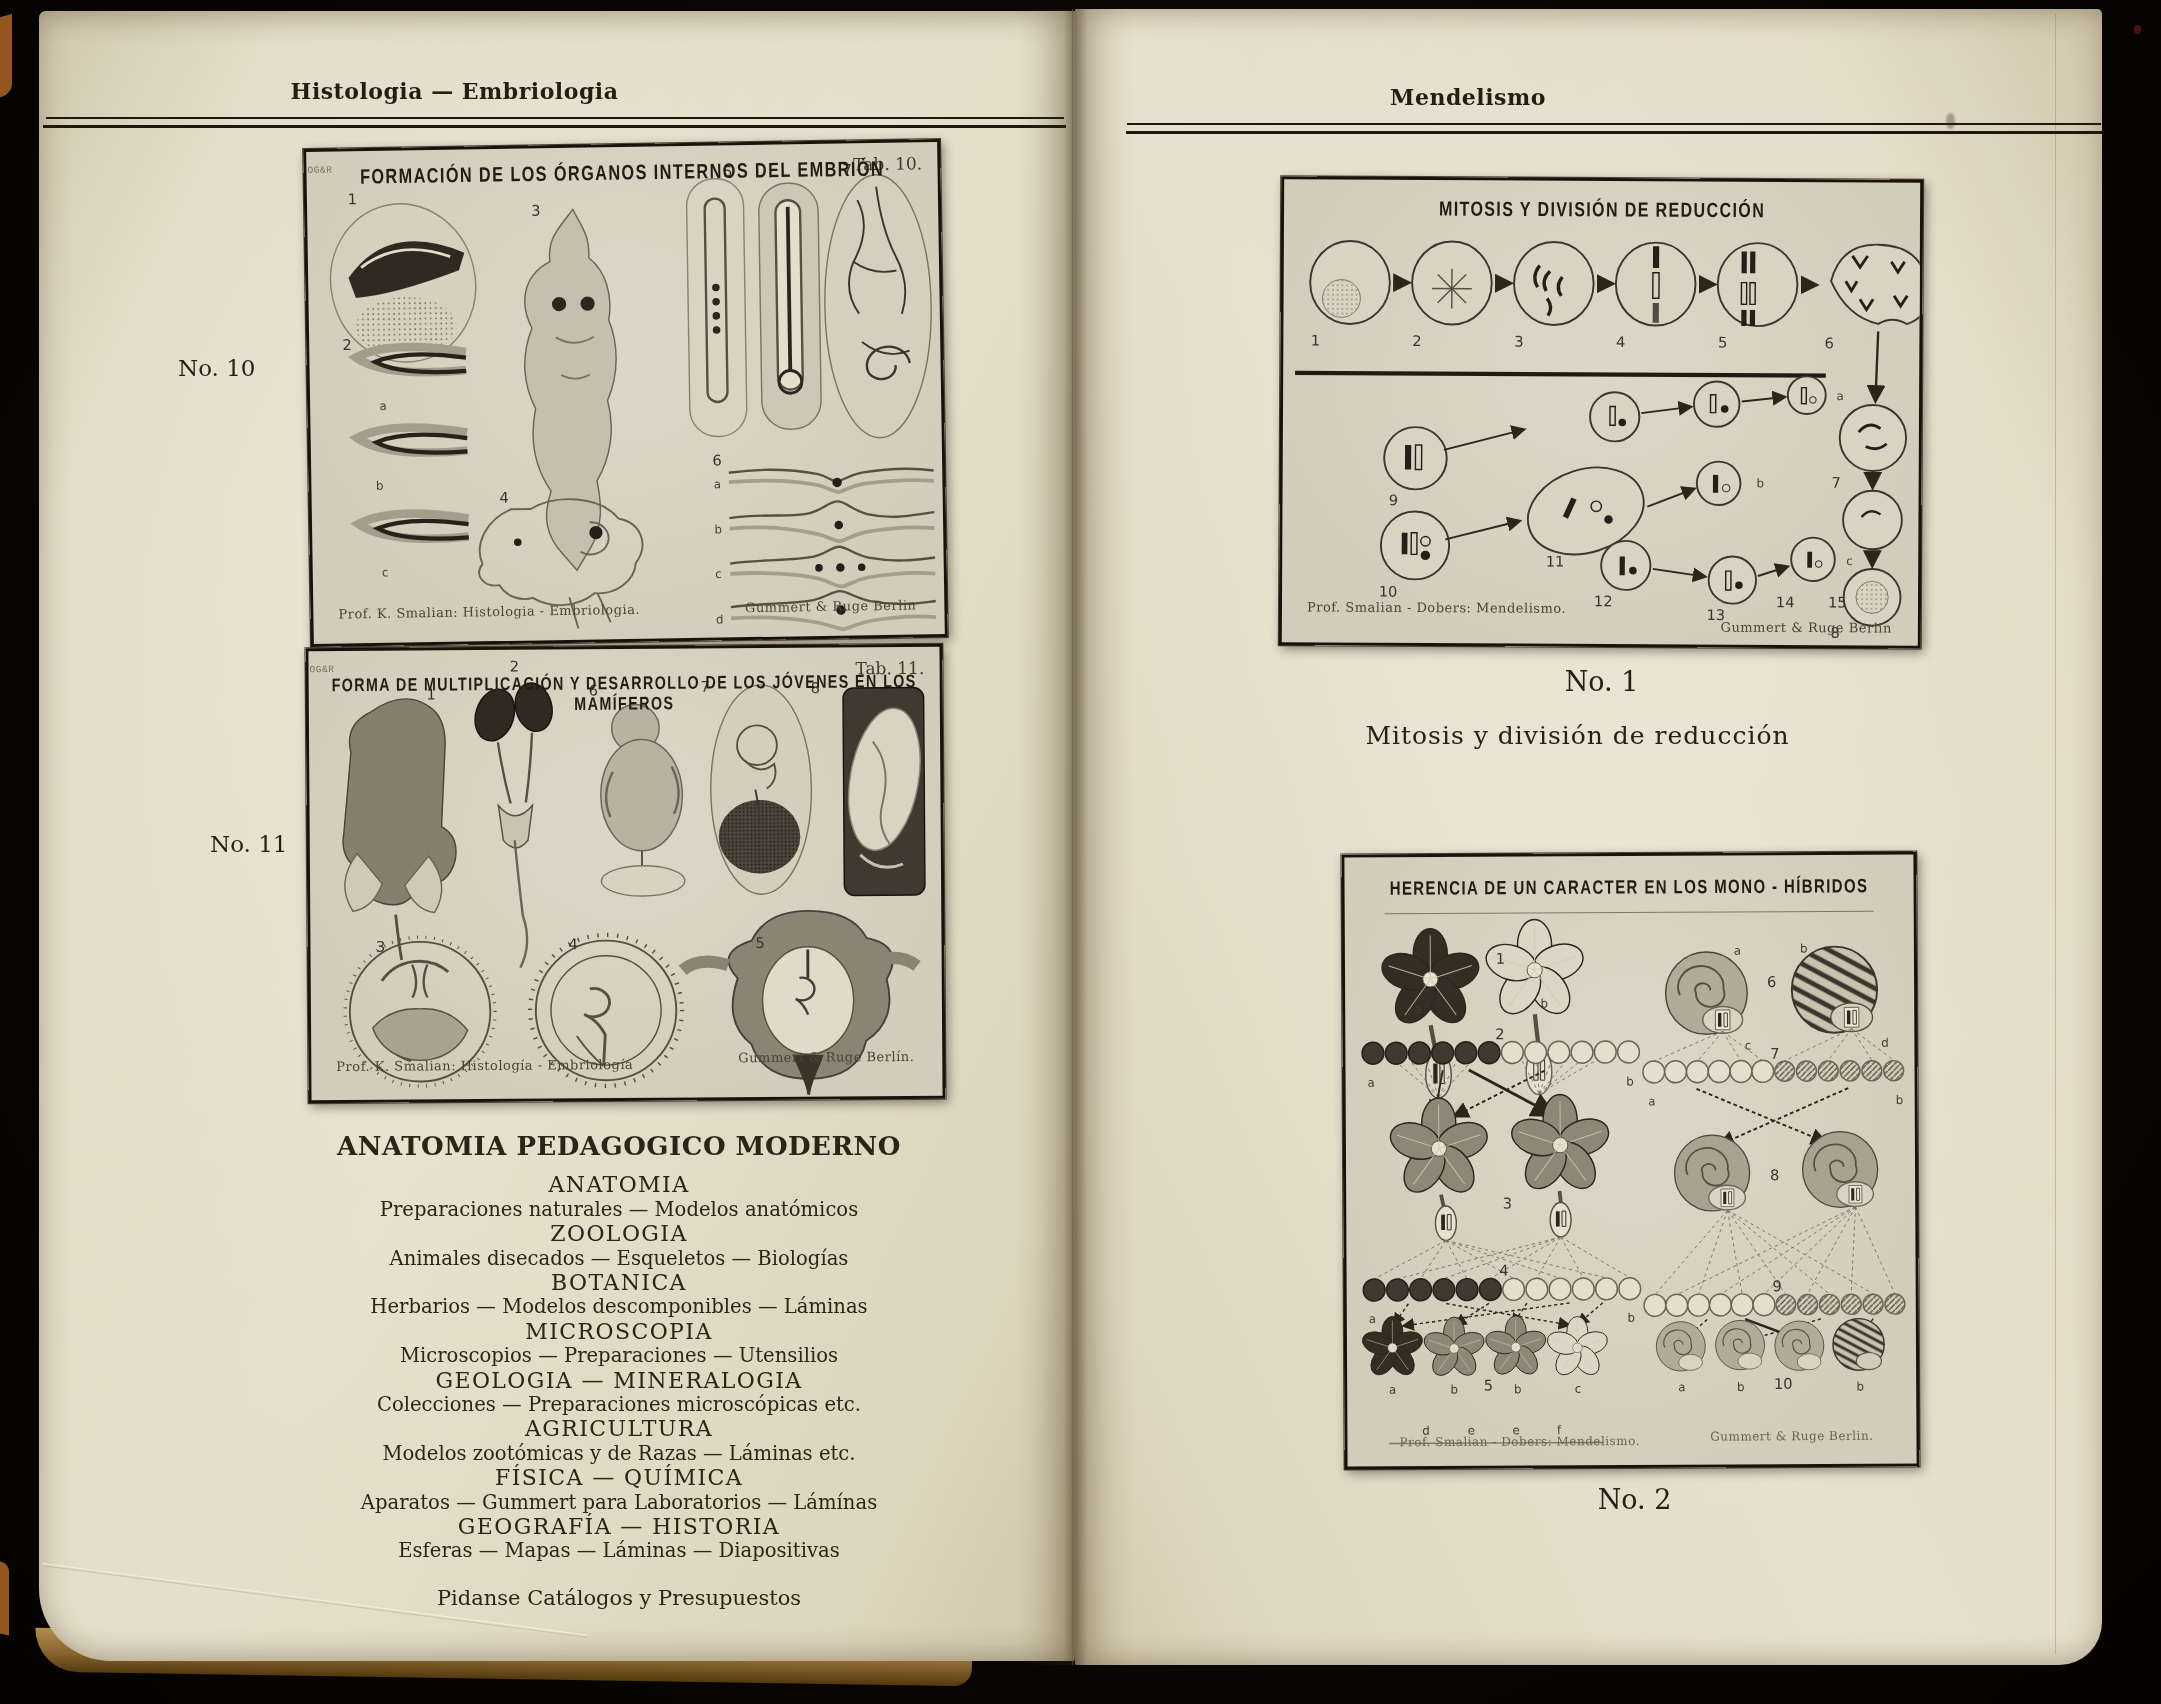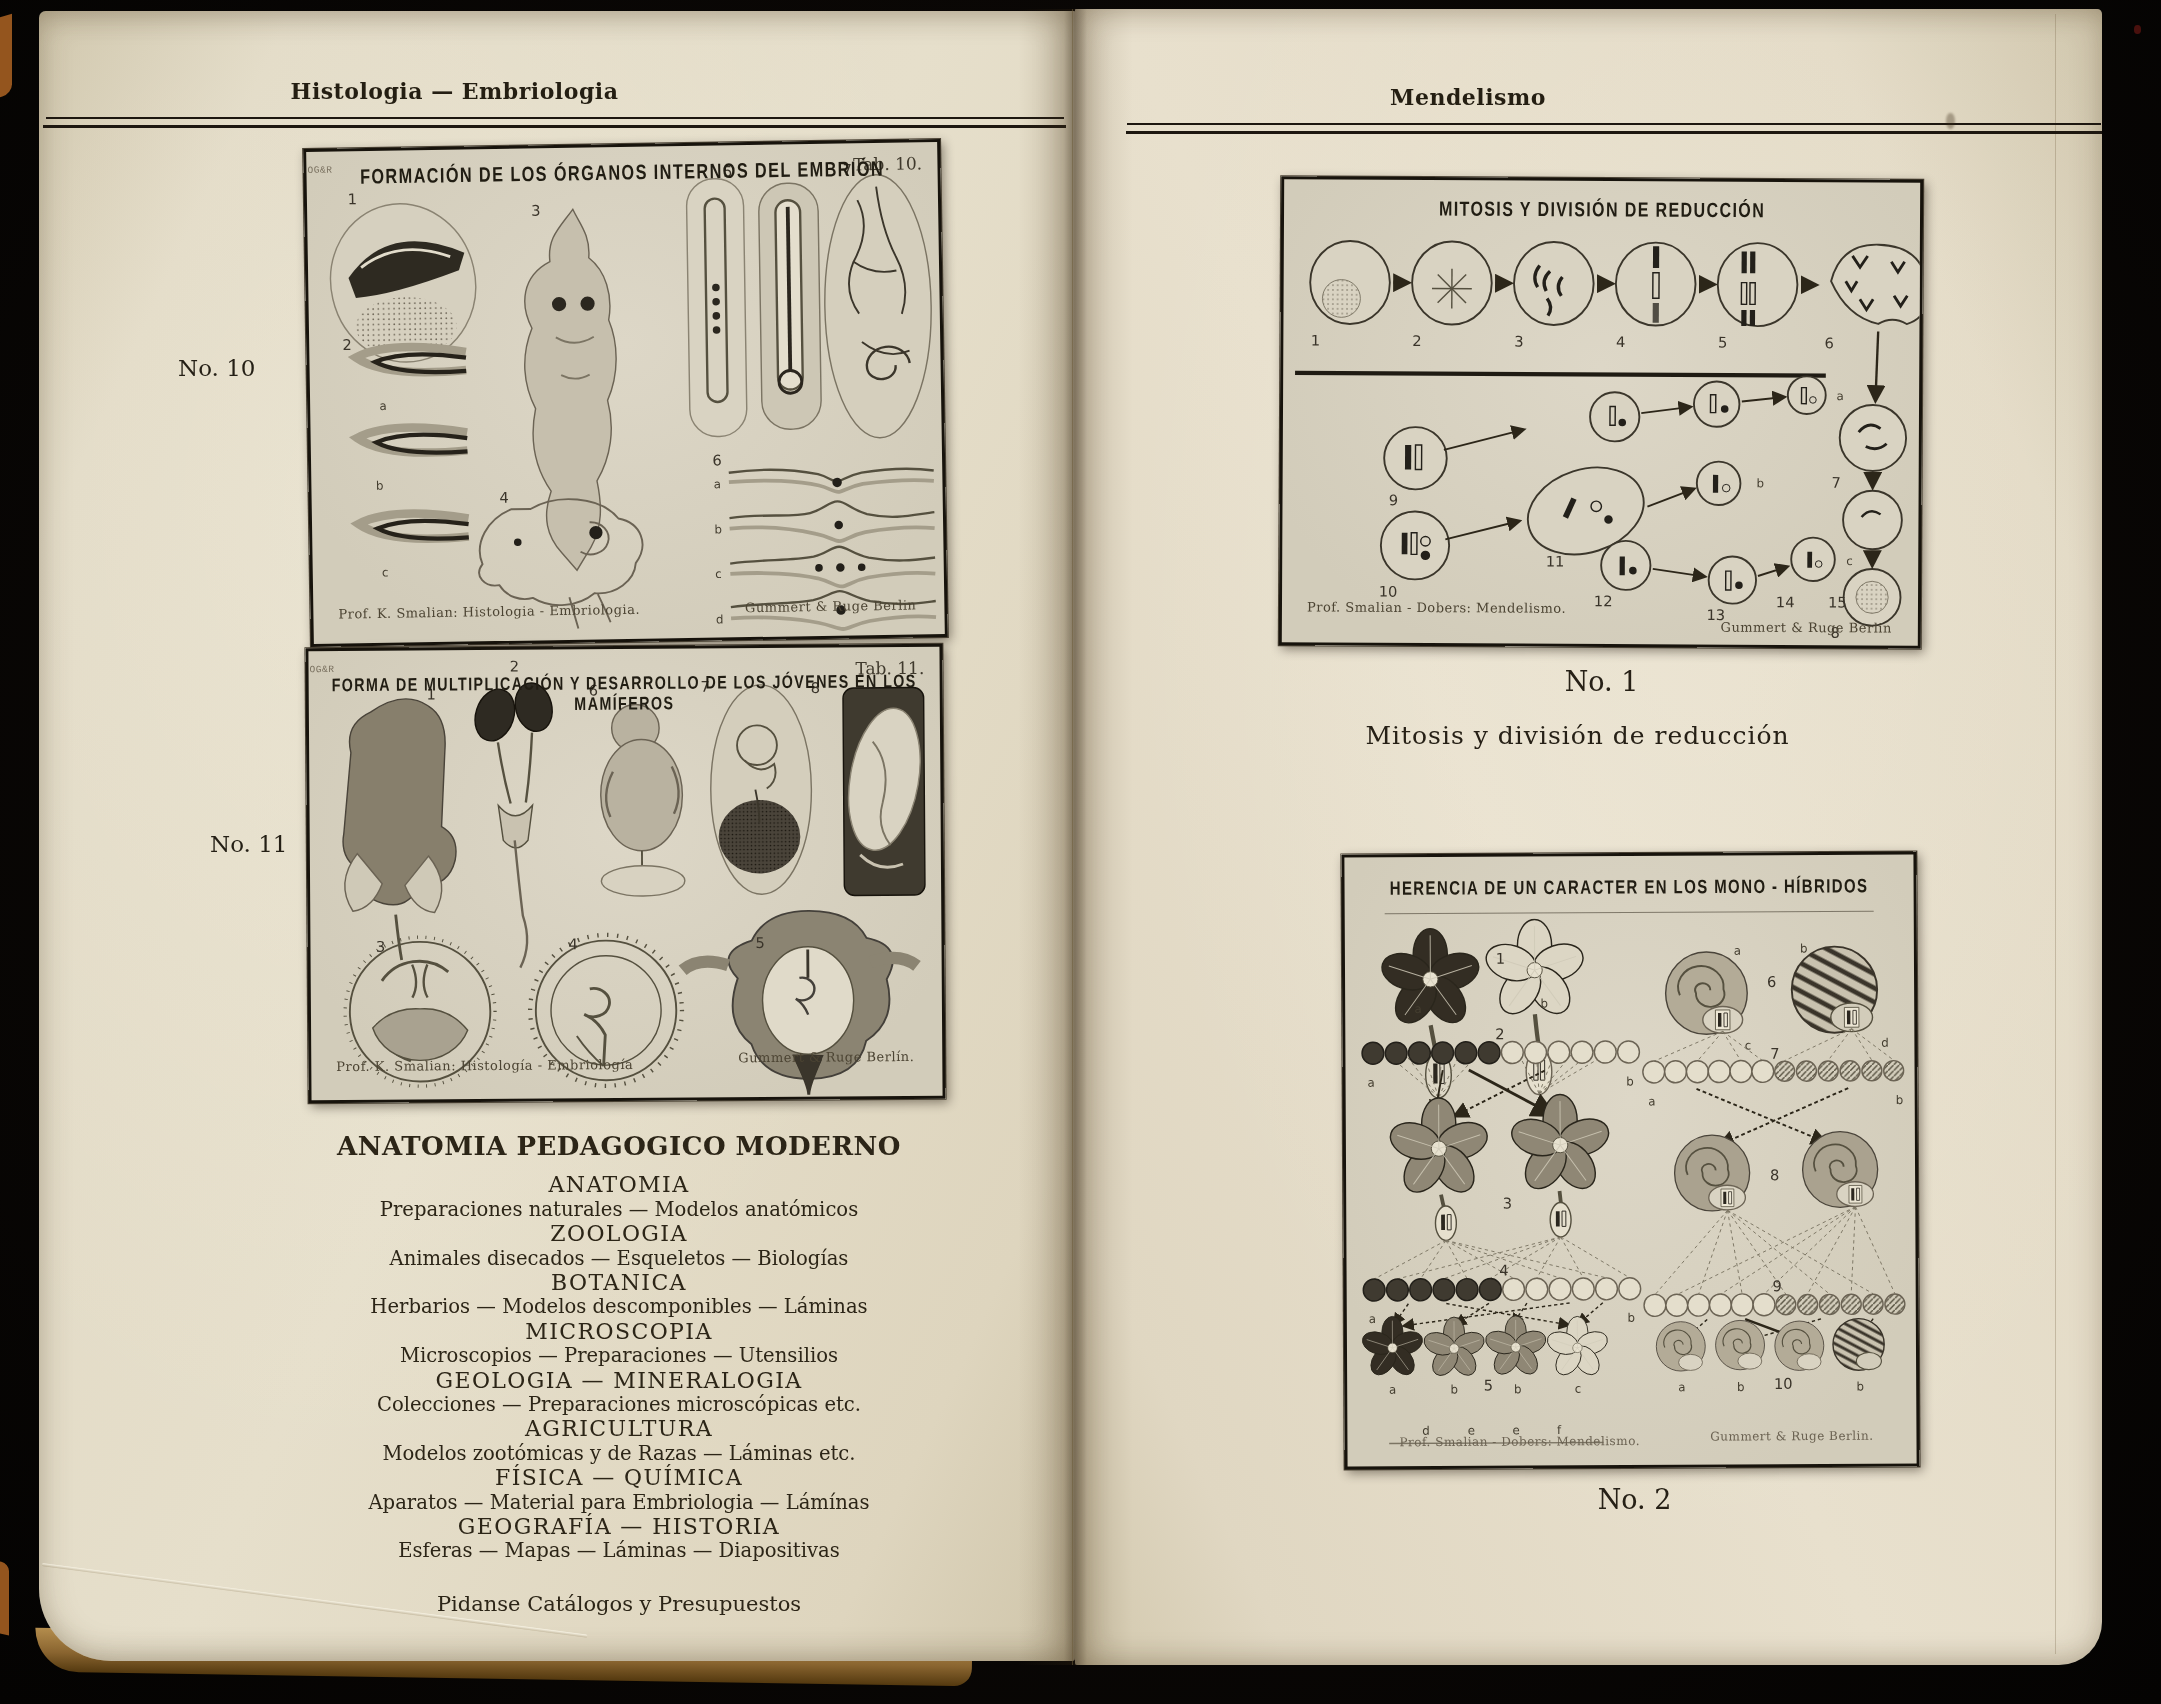--- a/index.html
+++ b/index.html
@@ -49,21 +49,21 @@
   .tab-label{position:absolute;right:15.3px;top:11px;font-size:17px;color:#3f392c;z-index:3;}
   .credit{position:absolute;font-size:13px;color:#4c4433;letter-spacing:0.5px;z-index:3;}
   .title-underline{position:absolute;height:1px;background:rgba(55,48,34,.55);z-index:3;}
   .fnum{font-family:"DejaVu Sans",sans-serif;font-size:31px;fill:#3a342a;}
   .flet{font-family:"DejaVu Sans",sans-serif;font-size:25px;fill:#443e30;}
   .catalog{position:absolute;left:306px;top:1131px;width:626px;text-align:center;
     color:#2c2517;}
   .cat-title{font-size:26px;font-weight:bold;letter-spacing:0.5px;margin:0 0 12.4px 0;}
   .cat-head{font-size:22px;letter-spacing:1.4px;line-height:24.4px;}
   .cat-items{font-size:19.6px;line-height:24.4px;}
-  .cat-footer{font-size:21px;margin-top:28px;}
+  .cat-footer{font-size:21px;margin-top:22px;}
   .caption-no{position:absolute;text-align:center;font-size:27px;color:#262016;}
   .caption-text{position:absolute;text-align:center;font-size:25px;color:#262016;letter-spacing:1px;}
   .speck{position:absolute;border-radius:50%;background:#3b2c17;opacity:.8;}
 </style>
 </head>
 <body>
 
 <div id="canvas">
 
   <div class="abs wedge" style="left:-3.8px;top:16.3px;width:16.3px;height:80px;transform:skewY(-16deg);border-radius:0 0 9.6px 0;"></div>
@@ -280,21 +280,21 @@
     <div class="cat-items">Animales disecados — Esqueletos — Biologías</div>
     <div class="cat-head">BOTANICA</div>
     <div class="cat-items">Herbarios — Modelos descomponibles — Láminas</div>
     <div class="cat-head">MICROSCOPIA</div>
     <div class="cat-items">Microscopios — Preparaciones — Utensilios</div>
     <div class="cat-head">GEOLOGIA — MINERALOGIA</div>
     <div class="cat-items">Colecciones — Preparaciones microscópicas etc.</div>
     <div class="cat-head">AGRICULTURA</div>
     <div class="cat-items">Modelos zootómicas y de Razas — Láminas etc.</div>
     <div class="cat-head">FÍSICA — QUÍMICA</div>
-    <div class="cat-items">Aparatos — Material para Embriologia — Lámínas</div>
+    <div class="cat-items">Aparatos — Gummert para Laboratorios — Lámínas</div>
     <div class="cat-head">GEOGRAFÍA — HISTORIA</div>
     <div class="cat-items">Esferas — Mapas — Láminas — Diapositivas</div>
     <div class="cat-footer">Pidanse Catálogos y Presupuestos</div>
   </div>
 
   <div id="page-right" class="page"></div>
   <div id="fold-shadow" class="abs"></div>
   <div id="fold-line" class="abs"></div>
   <div class="abs crease" style="left:2055px;top:14.3px;width:1.4px;height:1640px;"></div>
 

